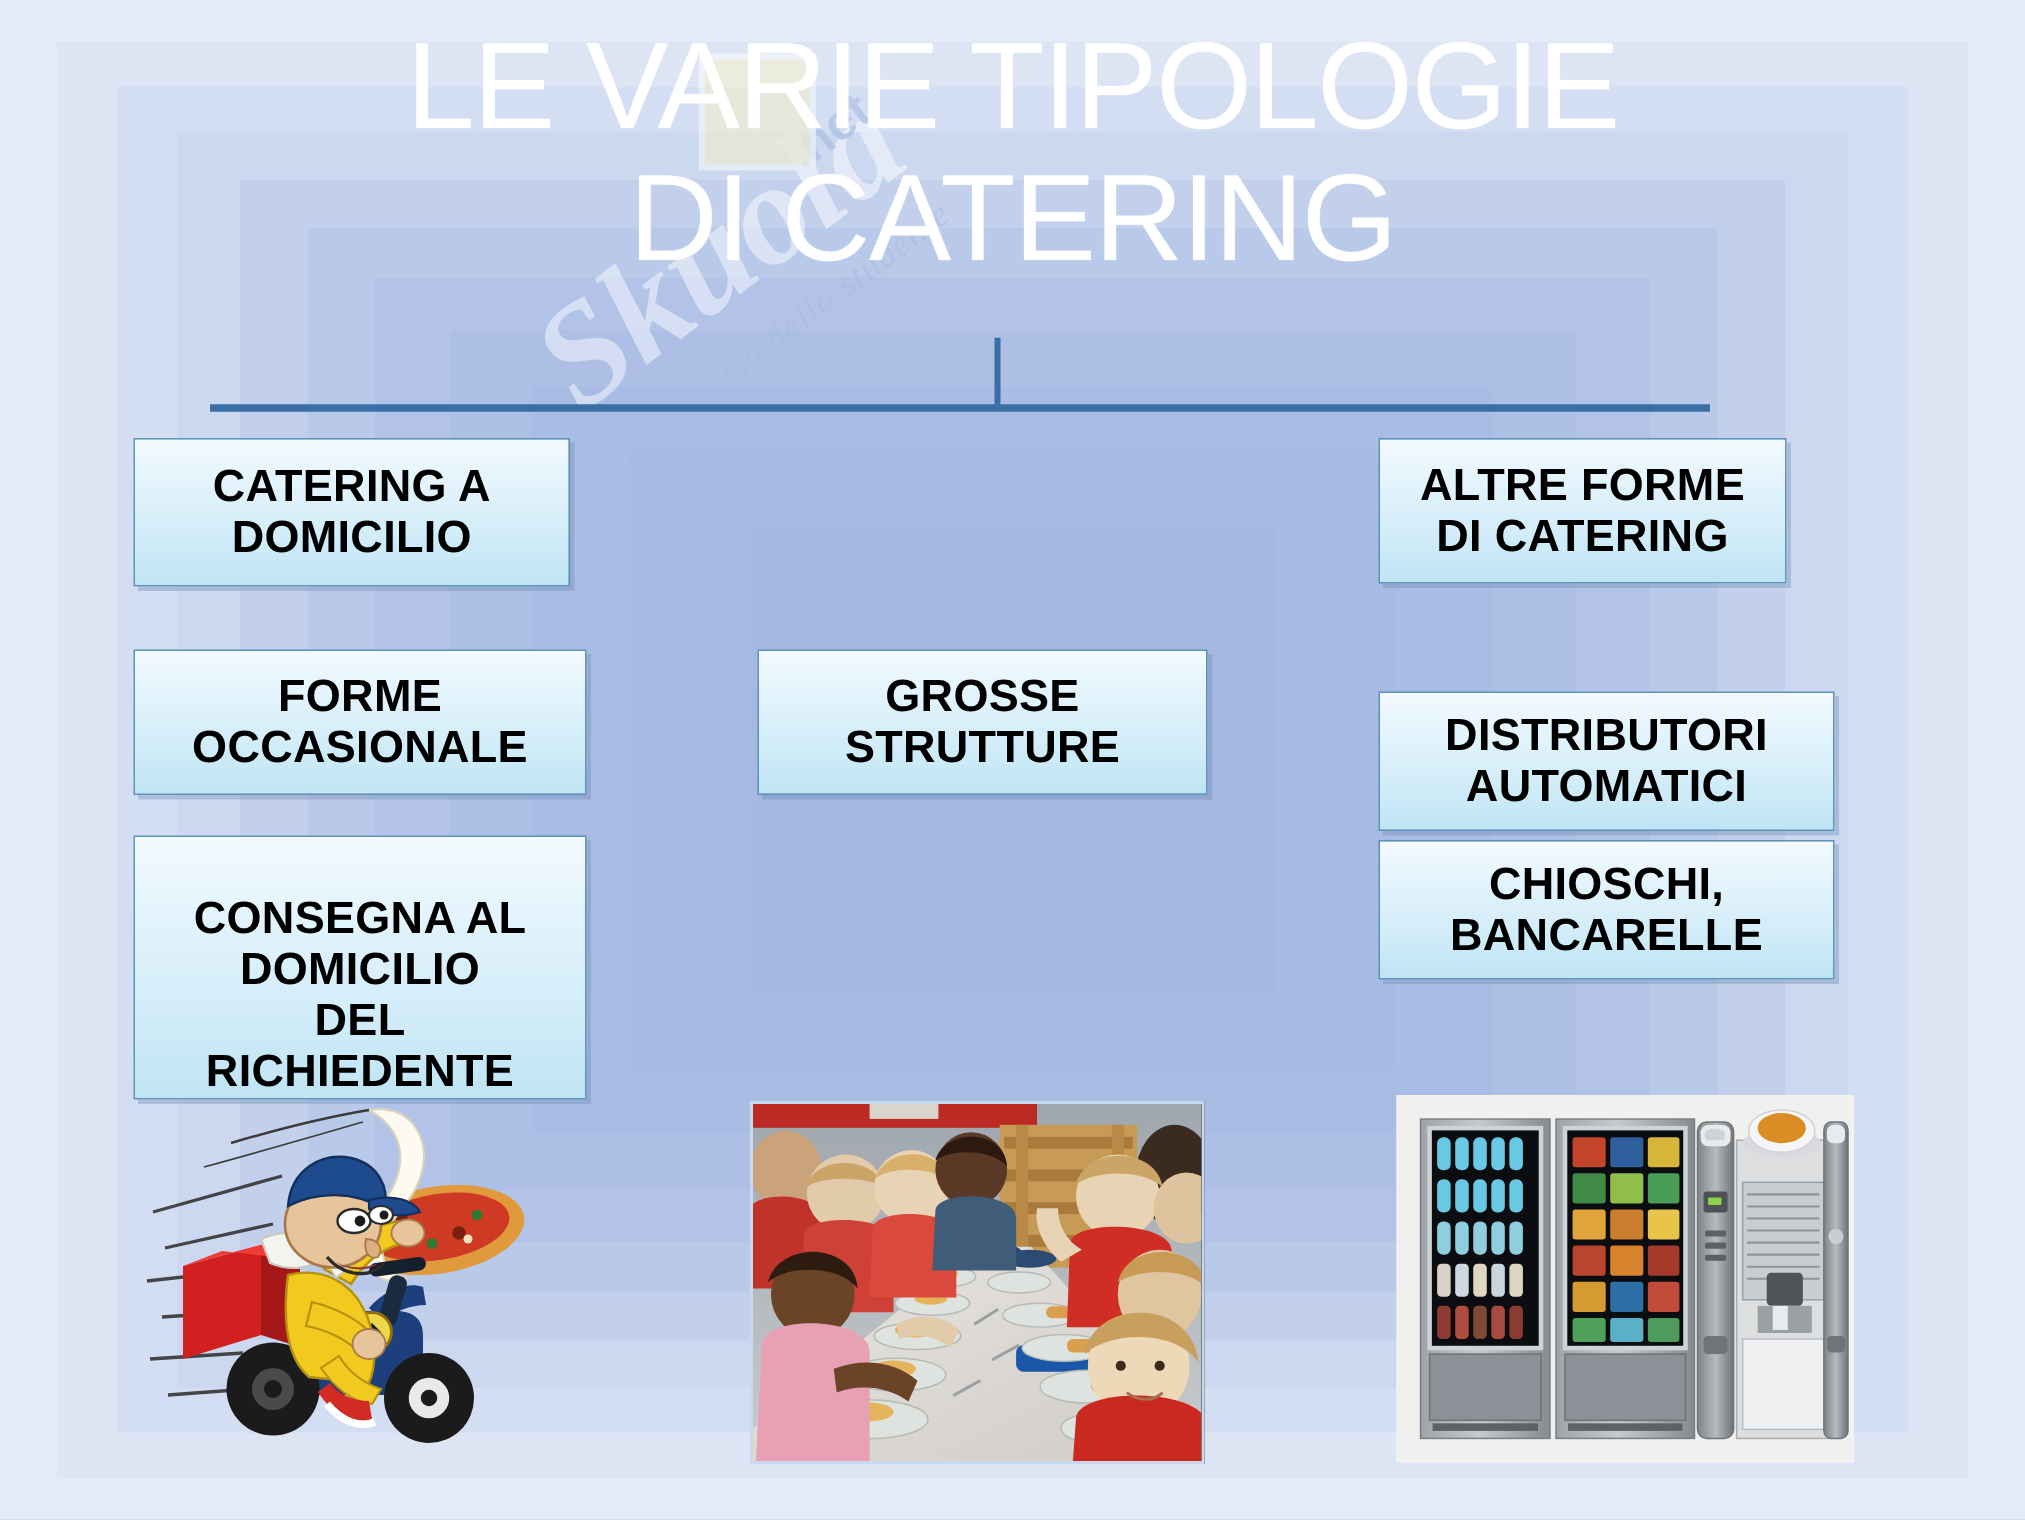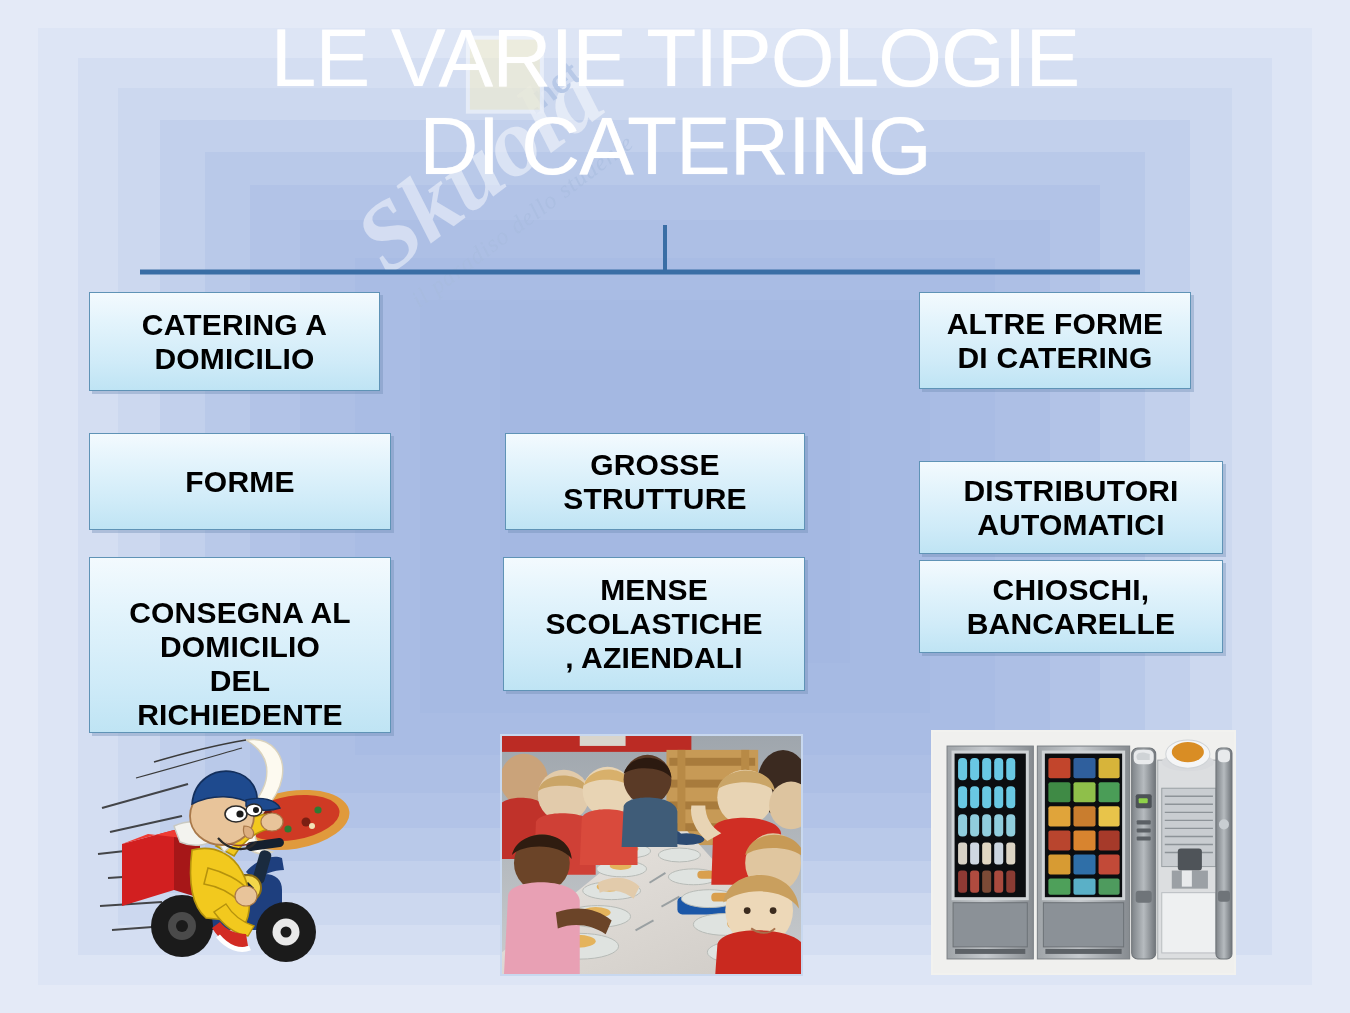--- a/index.html
+++ b/index.html
@@ -136,20 +136,21 @@
   <div class="box" id="b-r1c3">
     <span class="txt">
       <span>ALTRE FORME</span><br>
       <span>DI CATERING</span>
     </span>
   </div>
 
   <div class="box" id="b-r2c1">
     <span class="txt">
       <span>FORME</span><br>
+      <span>OCCASIONALE</span>
     </span>
   </div>
   <div class="box" id="b-r2c2">
     <span class="txt">
       <span>GROSSE</span><br>
       <span>STRUTTURE</span>
     </span>
   </div>
   <div class="box" id="b-r2c3">
     <span class="txt">
@@ -157,27 +158,20 @@
       <span>AUTOMATICI</span>
     </span>
   </div>
 
   <div class="box overflow" id="b-r3c1">
     <span class="txt">
       <span>CONSEGNA AL</span><br>
       <span>DOMICILIO</span><br>
       <span>DEL</span><br>
       <span>RICHIEDENTE</span>
-    </span>
-  </div>
-  <div class="box" id="b-r3c2">
-    <span class="txt">
-      <span>MENSE</span><br>
-      <span>SCOLASTICHE</span><br>
-      <span>, AZIENDALI</span>
     </span>
   </div>
   <div class="box" id="b-r3c3">
     <span class="txt">
       <span>CHIOSCHI,</span><br>
       <span>BANCARELLE</span>
     </span>
   </div>
 
   <div class="figure" id="fig-scooter">

